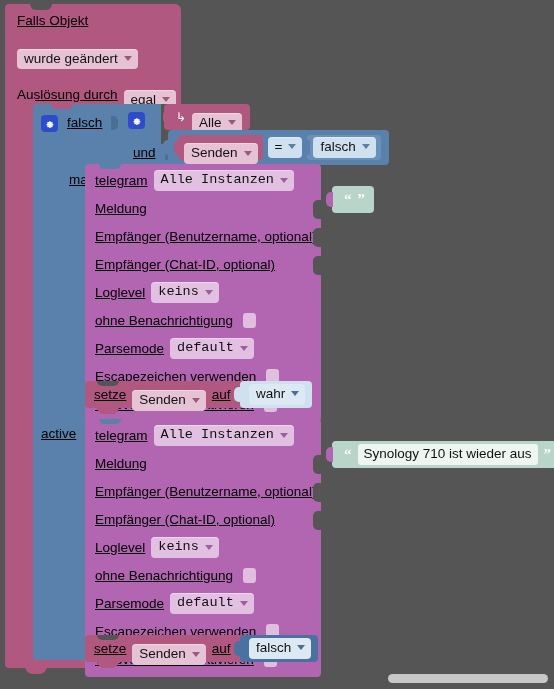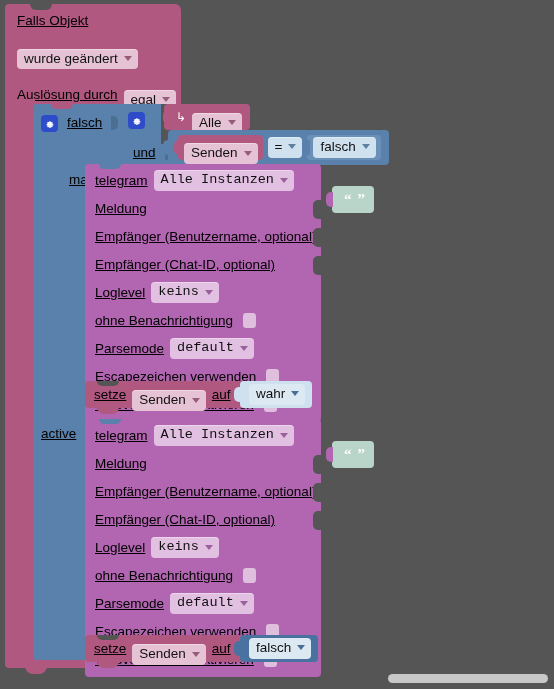--- a/index.html
+++ b/index.html
@@ -429,20 +429,21 @@
       <div class="tg-row">
         <span class="lbl">Webvorschau deaktivieren</span>
         <span class="cbox"></span>
       </div>
     </div>
   </div>
 
   <div class="txt" style="left:332px;top:441px;">
     <span class="tab"></span>
     <span class="quote">“</span>
+    <span class="txtval">Synology 710 ist wieder aus</span>
     <span class="quote">”</span>
   </div>
 
   <div class="setze" style="left:85px;top:635px;width:145px;">
     <div class="setze-notch"></div>
     <span class="lbl">setze</span>
     <span class="field on-rose">
       <span>Senden</span>
       <i class="caret"></i>
     </span>

